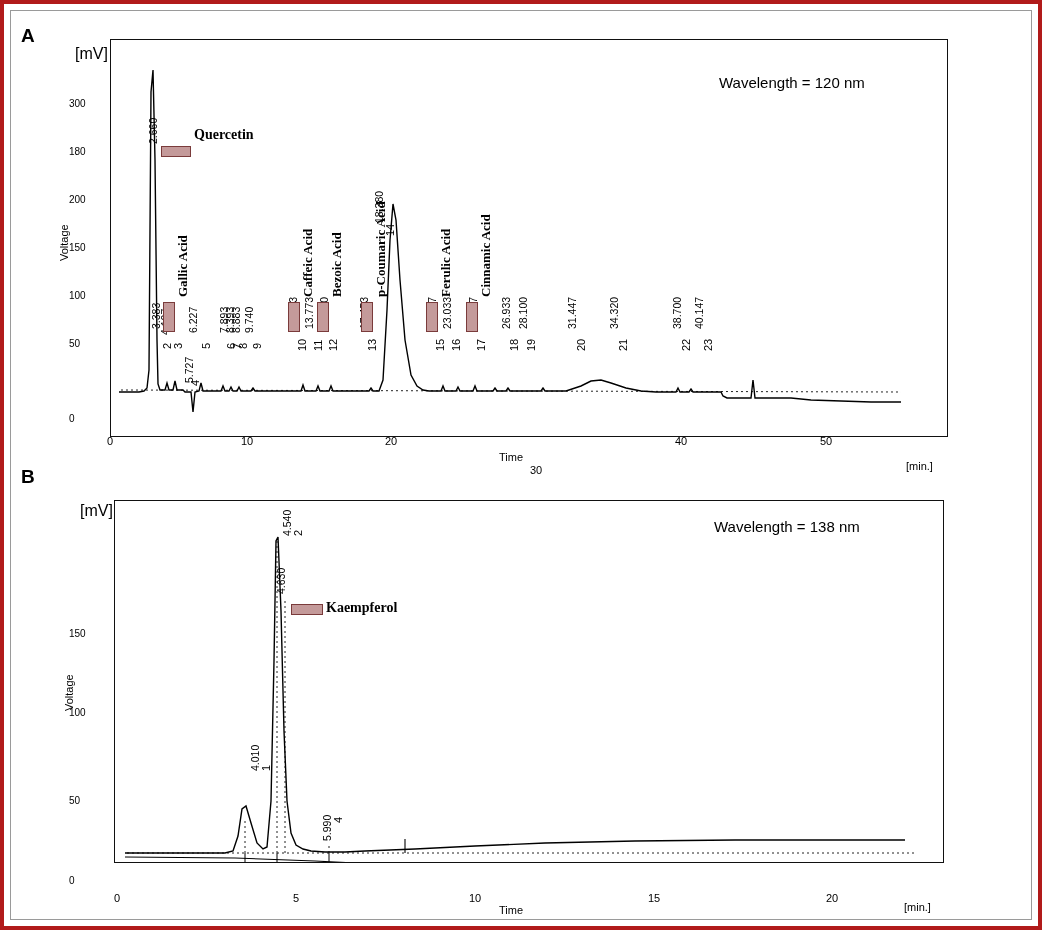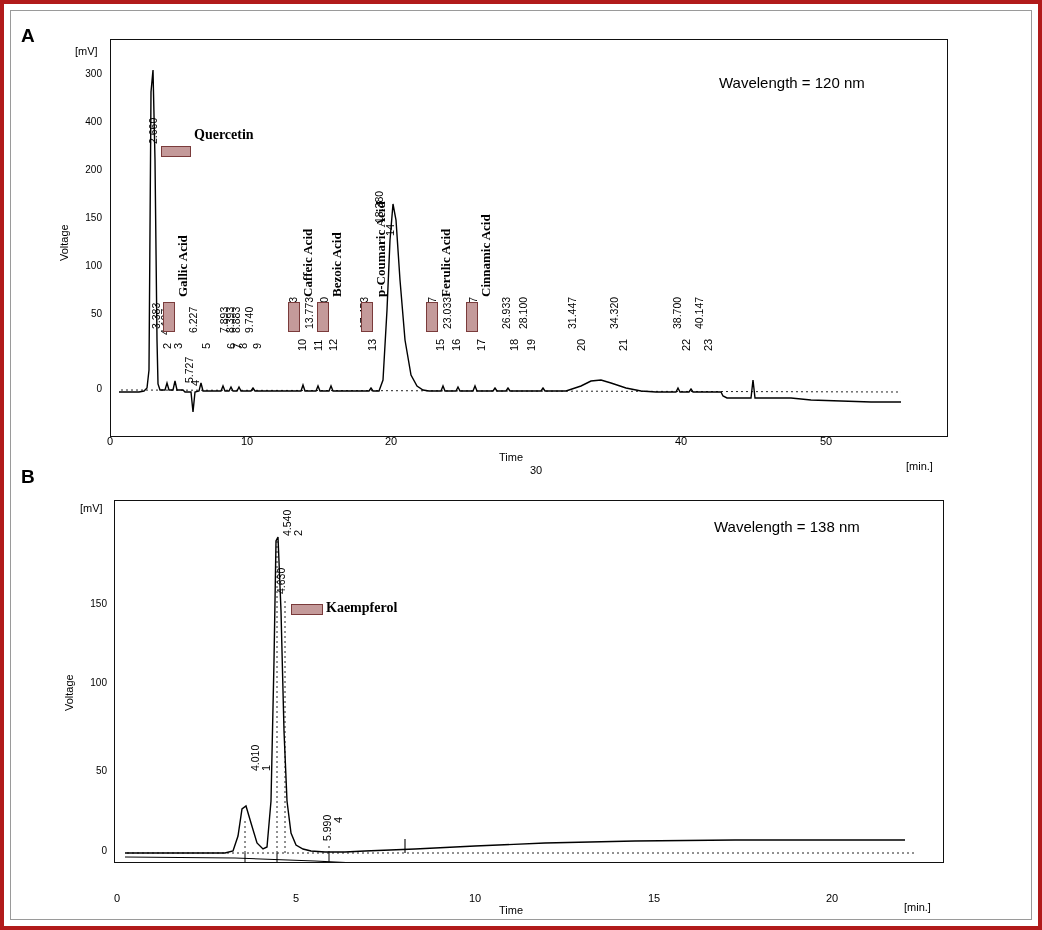--- a/index.html
+++ b/index.html
@@ -4,23 +4,23 @@
 <style>
   html,body{margin:0;padding:0;background:#ffffff;}
   body{width:1042px;height:930px;font-family:"Liberation Sans",sans-serif;overflow:hidden;}
   .page{position:relative;width:1042px;height:930px;box-sizing:border-box;
         border:4px solid #b11a1a;background:#ffffff;}
   .inner{position:absolute;left:6px;top:6px;right:6px;bottom:6px;border:1px solid #9a9a9a;background:#fff;}
 
   .panel-letter{position:absolute;font-weight:bold;font-size:19px;color:#000;}
 
   .plotbox{position:absolute;border:1px solid #111;background:#fff;box-sizing:border-box;}
-  .axis-unit{position:absolute;font-size:11px;color:#000;text-align:right;}
+  .axis-unit{position:absolute;font-size:16px;color:#000;text-align:right;}
   .vlabel{position:absolute;font-size:11px;color:#000;transform:rotate(-90deg);transform-origin:left top;white-space:nowrap;}
-  .ylabel-axis{position:absolute;font-size:10px;color:#000;text-align:right;}
+  .ylabel-axis{position:absolute;font-size:10px;color:#000;margin-top:30px;}
   .xlabel-axis{position:absolute;font-size:11px;color:#000;text-align:center;}
   .wl{position:absolute;font-size:15px;color:#000;}
   .minlabel{position:absolute;font-size:11px;color:#000;}
 
   .rt{position:absolute;font-size:10.5px;color:#000;transform:rotate(-90deg);transform-origin:left top;white-space:nowrap;font-family:"Liberation Sans",sans-serif;}
   .pk{position:absolute;font-size:11px;color:#000;transform:rotate(-90deg);transform-origin:left top;white-space:nowrap;font-weight:normal;}
   .cmp{position:absolute;font-size:13px;color:#000;transform:rotate(-90deg);transform-origin:left top;white-space:nowrap;font-weight:bold;font-family:"Liberation Serif",serif;}
   .cmp-h{position:absolute;font-size:14px;color:#000;white-space:nowrap;font-weight:bold;font-family:"Liberation Serif",serif;}
   .bar{position:absolute;background:#c49a9a;border:1px solid #7a3b3b;}
   svg{display:block;}
@@ -55,21 +55,21 @@
     </svg>
   </div>
 
   <div class="axis-unit" style="left:64px;top:34px;">[mV]</div>
   <div class="vlabel" style="left:47px;top:250px;">Voltage</div>
   <div class="xlabel-axis" style="left:460px;top:440px;width:80px;">Time</div>
   <div class="minlabel" style="left:895px;top:449px;">[min.]</div>
   <div class="wl" style="left:708px;top:63px;">Wavelength = 120 nm</div>
 
   <div class="ylabel-axis" style="left:58px;top:57px;width:33px;">300</div>
-  <div class="ylabel-axis" style="left:58px;top:105px;width:33px;">400</div>
+  <div class="ylabel-axis" style="left:58px;top:105px;width:33px;">180</div>
   <div class="ylabel-axis" style="left:58px;top:153px;width:33px;">200</div>
   <div class="ylabel-axis" style="left:58px;top:201px;width:33px;">150</div>
   <div class="ylabel-axis" style="left:58px;top:249px;width:33px;">100</div>
   <div class="ylabel-axis" style="left:58px;top:297px;width:33px;">50</div>
   <div class="ylabel-axis" style="left:58px;top:372px;width:33px;">0</div>
 
   <div class="xlabel-axis" style="left:86px;top:424px;width:26px;">0</div>
   <div class="xlabel-axis" style="left:223px;top:424px;width:26px;">10</div>
   <div class="xlabel-axis" style="left:367px;top:424px;width:26px;">20</div>
   <div class="xlabel-axis" style="left:512px;top:424px;width:26px;margin-top:29px;">30</div>

